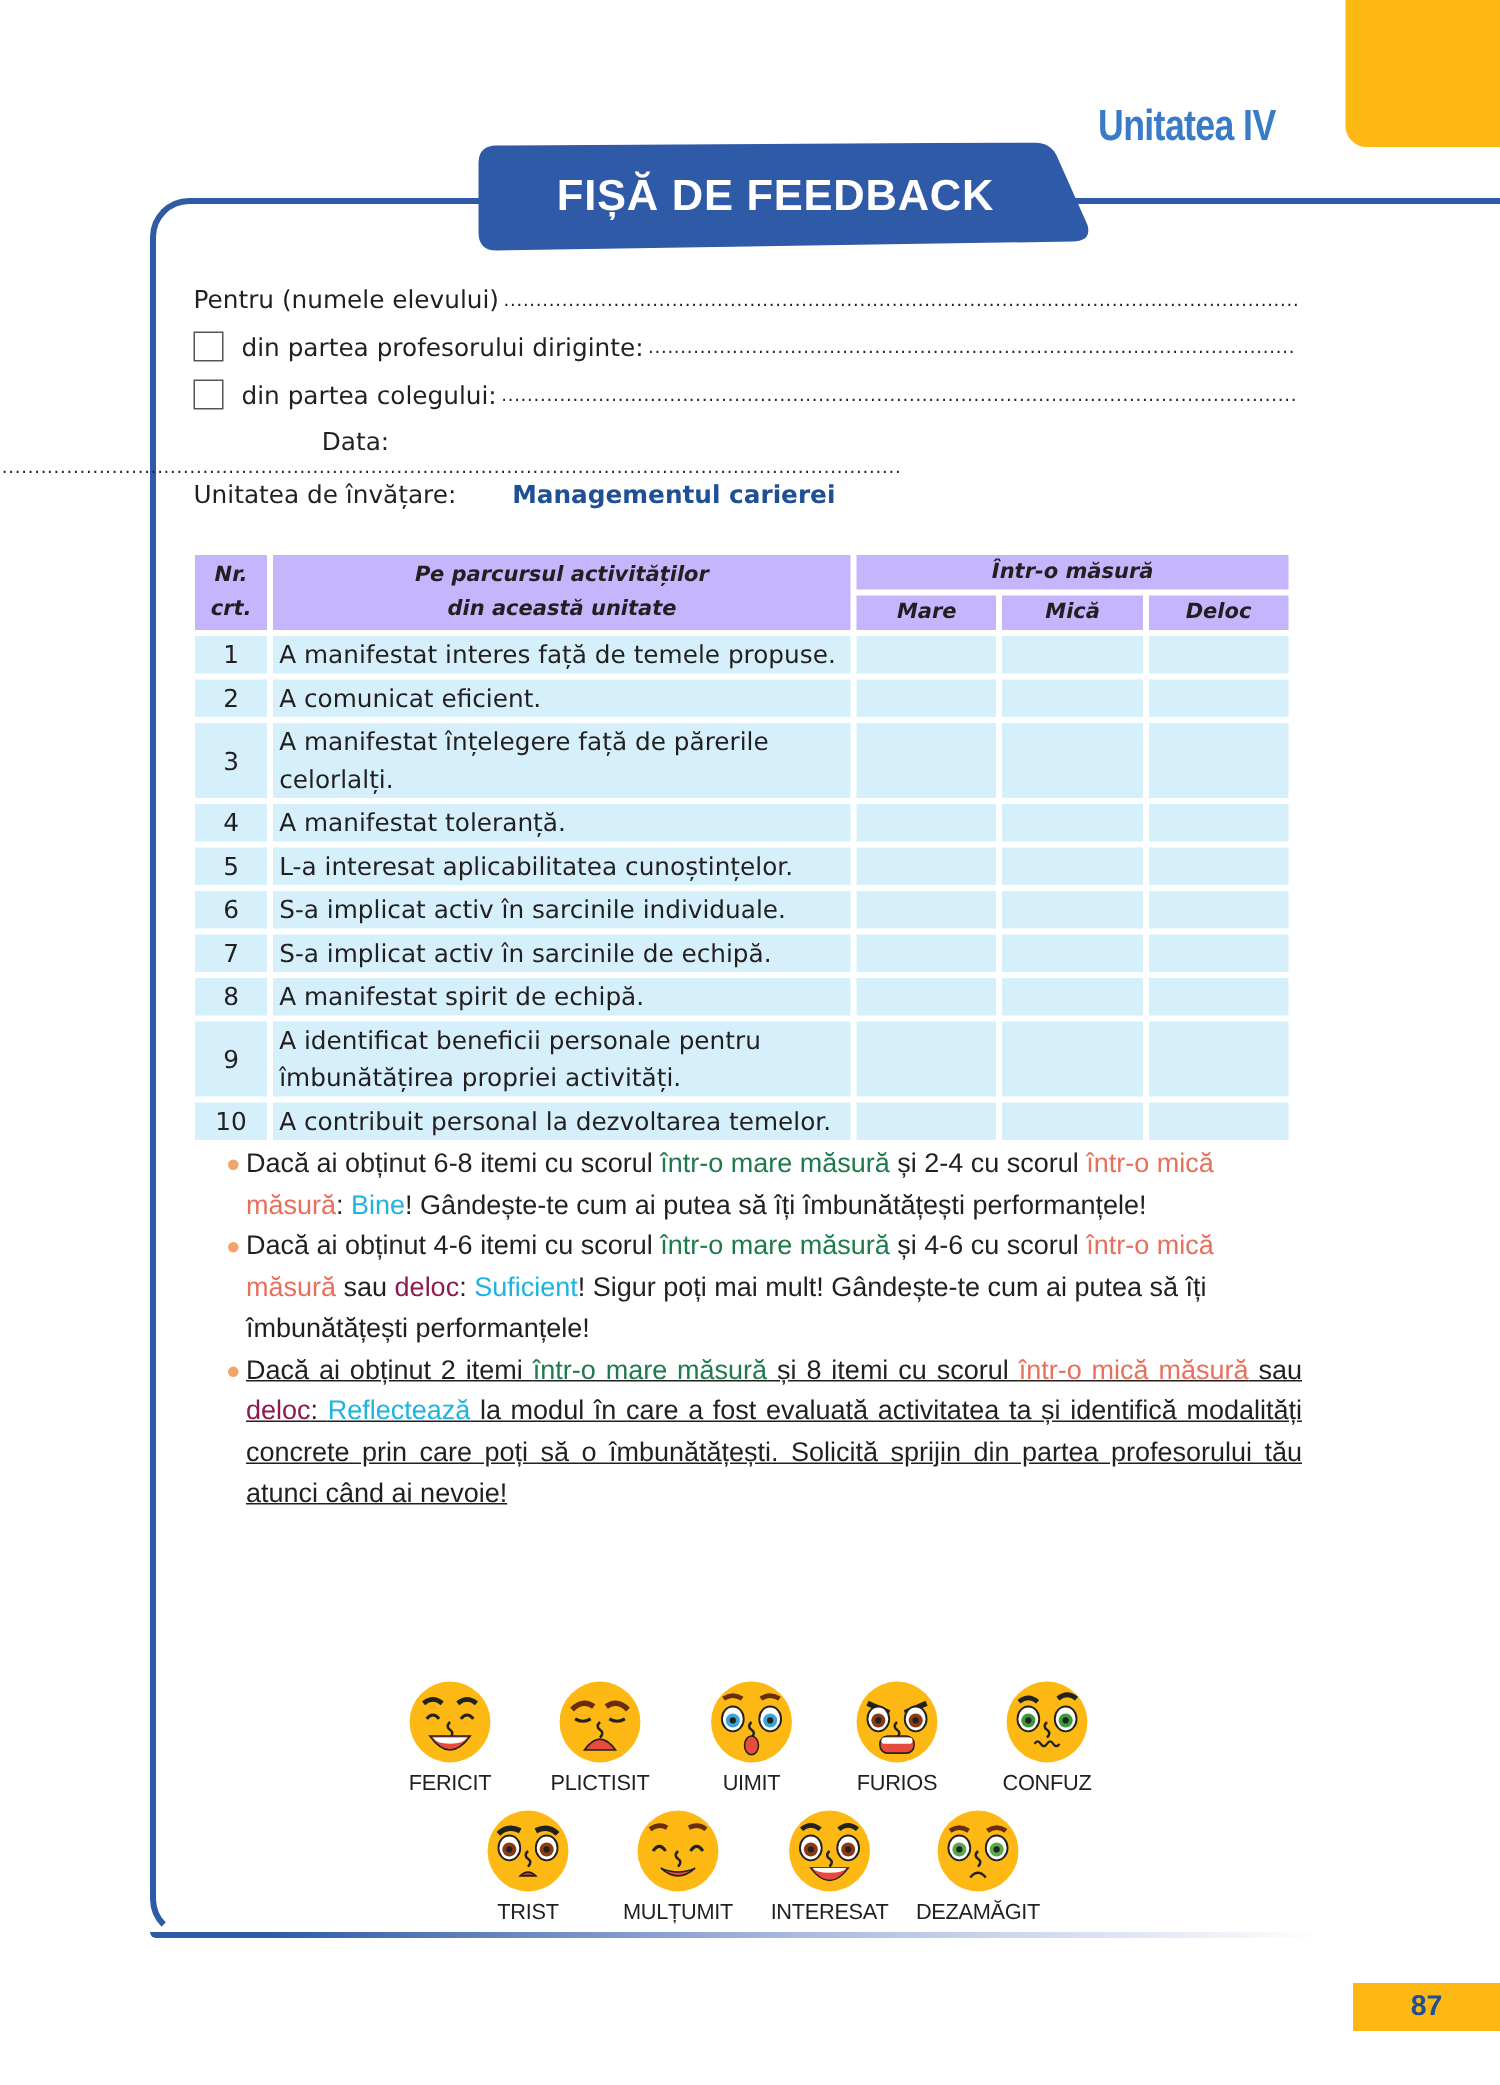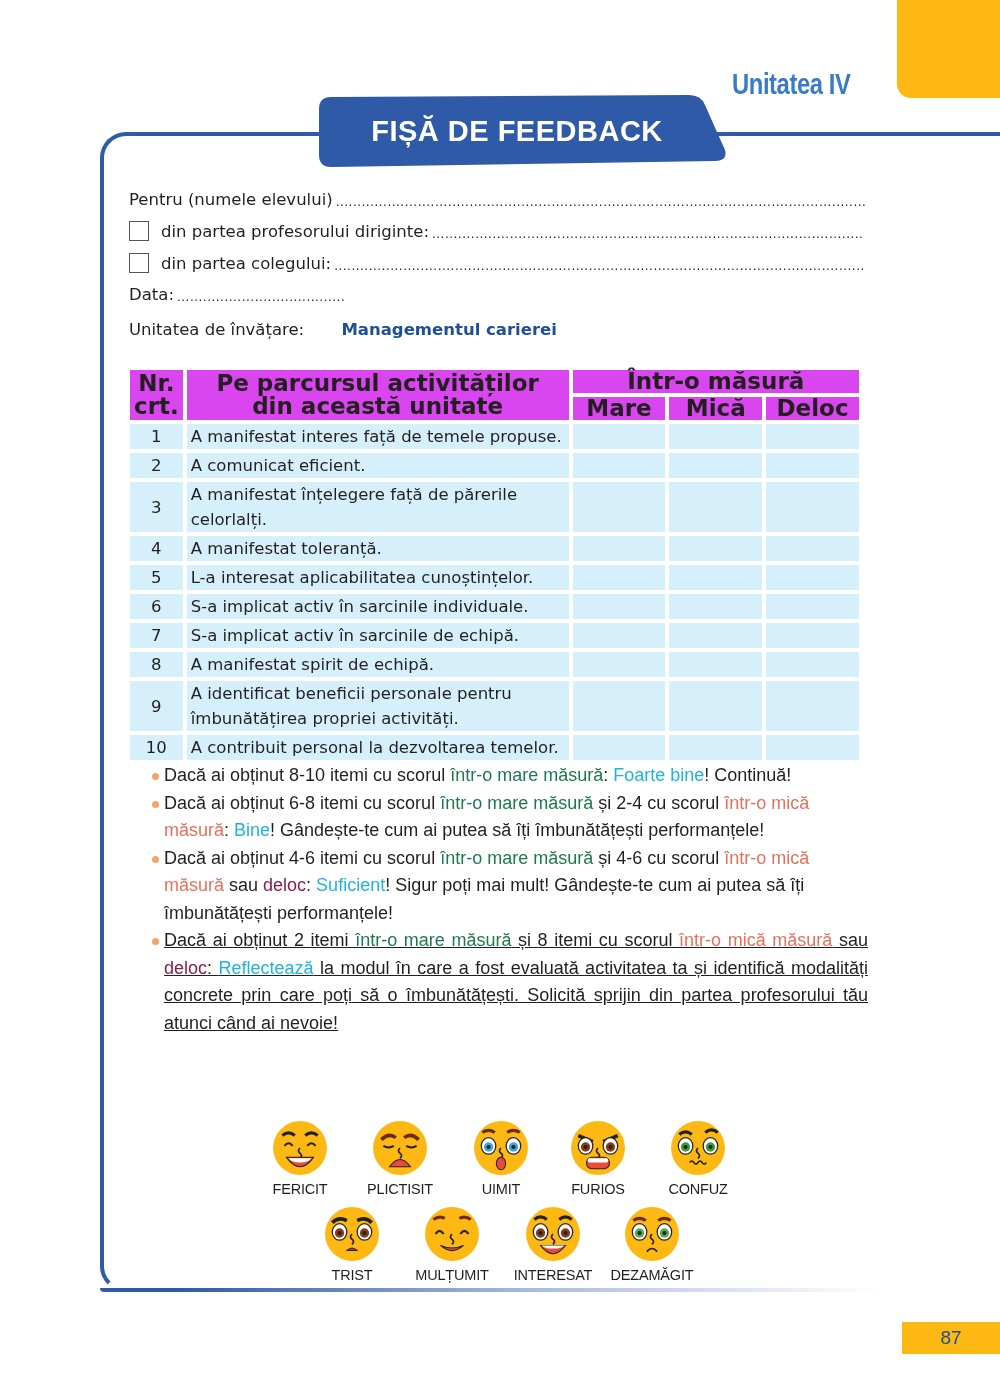--- a/index.html
+++ b/index.html
@@ -9,48 +9,48 @@
   .corner-tab { position: absolute; left: 897px; top: 0; width: 103px; height: 98px; background: #fdb813; border-bottom-left-radius: 14px; }
   .unit-title { position: absolute; left: 732px; top: 68px; font-family: "Liberation Sans", sans-serif; font-weight: bold; font-size: 29px; color: #3a7bc8; letter-spacing: -0.5px; transform: scaleX(0.82); transform-origin: left center; white-space: nowrap; }
 
   .frame { position: absolute; left: 100px; top: 132px; width: 900px; height: 1160px; border-left: 4px solid #2e5aa8; border-top: 4px solid #2e5aa8; border-bottom: 4px solid transparent; border-top-left-radius: 26px; border-bottom-left-radius: 26px; }
   .frame-bottom { position: absolute; left: 100px; top: 1288px; width: 780px; height: 4px; background: linear-gradient(90deg, #2e5aa8 0%, #2e5aa8 10%, #a9b9e0 55%, rgba(255,255,255,0) 100%); border-bottom-left-radius: 20px; }
 
   .title-banner { position: absolute; left: 317px; top: 95px; width: 410px; height: 73px; }
   .title-banner svg { position: absolute; left: 0; top: 0; }
   .title-text { position: absolute; left: 0; top: 0; width: 400px; height: 73px; display: flex; align-items: center; justify-content: center; color: #fff; font-family: "Liberation Sans", sans-serif; font-weight: bold; font-size: 29px; letter-spacing: 0.5px; }
 
-  .form-line { position: absolute; left: 129px; font-size: 16.5px; color: #231f20; white-space: nowrap; display: flex; align-items: flex-end; }
+  .form-line { position: absolute; left: 129px; font-size: 16.5px; color: #231f20; white-space: nowrap; display: flex; align-items: center; }
   .form-line .dots { flex: 1; overflow: hidden; white-space: nowrap; letter-spacing: 0.5px; font-size: 12px; margin-left: 3px; }
   .checkbox { width: 20px; height: 20px; border: 1.5px solid #555; background: #fff; margin-right: 12px; display: inline-block; }
   .unit-line b { color: #1f4f94; font-weight: bold; }
 
   table.fb { position: absolute; left: 130px; top: 366px; width: 737px; border-collapse: separate; border-spacing: 4px 4px; margin-left: -4px; font-size: 16.5px; }
-  table.fb th { background: #d946ef; font-weight: bold; color: #231f20; font-size: 23px; line-height: 23px; padding: 0 4px; }
+  table.fb th { background: #c4b5fd; font-weight: bold; color: #231f20; font-size: 14px; line-height: 23px; padding: 0 4px; font-style: italic; }
   table.fb td { background: #d6f0fb; line-height: 25px; padding: 0 4px; vertical-align: middle; }
   table.fb td.nr { text-align: center; width: 48px; }
   table.fb td.act { width: 384px; margin-top: 10px; }
   table.fb td.mark { width: 93px; }
 
   .rules { position: absolute; left: 150px; top: 762px; width: 718px; font-family: "Liberation Sans", sans-serif; font-size: 18px; line-height: 27.5px; color: #231f20; }
   .rule { position: relative; padding-left: 14px; }
   .rule.justify { text-align: justify; text-decoration: underline; }
   .rule .bullet { position: absolute; left: 2px; top: 11px; width: 7px; height: 7px; border-radius: 50%; background: #f3a46b; }
   .g { color: #1e7a4a; }
   .r { color: #e8705a; }
   .c { color: #1fb4e0; }
   .p { color: #8e1a4f; }
 
   .emo-heading { position: absolute; left: 150px; top: 1055px; width: 700px; text-align: center; font-family: "Liberation Sans", sans-serif; font-weight: bold; font-size: 18px; line-height: 26px; color: #231f20; }
 
   .emoji { position: absolute; width: 100px; text-align: center; }
   .emoji svg { display: block; margin: 0 auto; }
   .emoji .lbl { font-family: "Liberation Sans", sans-serif; font-size: 14.5px; margin-top: 5px; color: #231f20; letter-spacing: -0.2px; }
 
-  .page-num { position: absolute; left: 902px; top: 1322px; width: 98px; height: 32px; background: #fdb813; display: flex; align-items: center; justify-content: center; font-family: "Liberation Sans", sans-serif; font-weight: normal; font-size: 19px; color: #1f4f94; }
+  .page-num { position: absolute; left: 902px; top: 1322px; width: 98px; height: 32px; background: #fdb813; display: flex; align-items: center; justify-content: center; font-family: "Liberation Sans", sans-serif; font-weight: bold; font-size: 19px; color: #1f4f94; }
 </style>
 </head>
 <body>
 
 <div class="corner-tab"></div>
 <div class="unit-title">Unitatea IV</div>
 
 <div class="frame"></div>
 <div class="frame-bottom"></div>
 
@@ -68,21 +68,21 @@
 <div class="form-line" style="top:221px; width:735px;">
   <span class="checkbox"></span>
   <span>din partea profesorului diriginte:</span>
   <span class="dots">........................................................................................................................................................................</span>
 </div>
 <div class="form-line" style="top:253px; width:735px;">
   <span class="checkbox"></span>
   <span>din partea colegului:</span>
   <span class="dots">........................................................................................................................................................................</span>
 </div>
-<div class="form-line" style="top:285px; width:216px;">
+<div class="form-line" style="top:285px; width:216px;flex-direction:column;">
   <span>Data:</span>
   <span class="dots">........................................................................................................................................................................</span>
 </div>
 <div class="form-line unit-line" style="top:320px;gap:16px;">
   <span>Unitatea de învățare:</span>&nbsp;<b>Managementul carierei</b>
 </div>
 
 <table class="fb">
   <thead>
     <tr>
@@ -164,21 +164,20 @@
         <td class="nr">10</td>
         <td class="act">A contribuit personal la dezvoltarea temelor.</td>
         <td class="mark"></td>
         <td class="mark"></td>
         <td class="mark"></td>
       </tr>
     </tbody>
 </table>
 
 <div class="rules" id="rules">
-    <div class="rule"><span class="bullet"></span><span>Dacă ai obținut 8-10 itemi cu scorul </span><span class="g">într-o mare măsură</span><span>: </span><span class="c">Foarte bine</span><span>! Continuă!</span></div>
     <div class="rule"><span class="bullet"></span><span>Dacă ai obținut 6-8 itemi cu scorul </span><span class="g">într-o mare măsură</span><span> și 2-4 cu scorul </span><span class="r">într-o mică măsură</span><span>: </span><span class="c">Bine</span><span>! Gândește-te cum ai putea să îți îmbunătățești performanțele!</span></div>
     <div class="rule"><span class="bullet"></span><span>Dacă ai obținut 4-6 itemi cu scorul </span><span class="g">într-o mare măsură</span><span> și 4-6 cu scorul </span><span class="r">într-o mică măsură</span><span> sau </span><span class="p">deloc</span><span>: </span><span class="c">Suficient</span><span>! Sigur poți mai mult! Gândește-te cum ai putea să îți îmbunătățești performanțele!</span></div>
     <div class="rule justify"><span class="bullet"></span><span>Dacă ai obținut 2 itemi </span><span class="g">într-o mare măsură</span><span> și 8 itemi cu scorul </span><span class="r">într-o mică măsură</span><span> sau </span><span class="p">deloc</span><span>: </span><span class="c">Reflectează</span><span> la modul în care a fost evaluată activitatea ta și identifică modalități concrete prin care poți să o îmbunătățești. Solicită sprijin din partea profesorului tău atunci când ai nevoie!</span></div>
   </div>
 
 <div class="emo-heading">
 </div>
 
 <div id="emojis">
     <div class="emoji" style="left: 250px; top: 1120px;"><span><svg width="56" height="56" viewBox="0 0 54 54">

